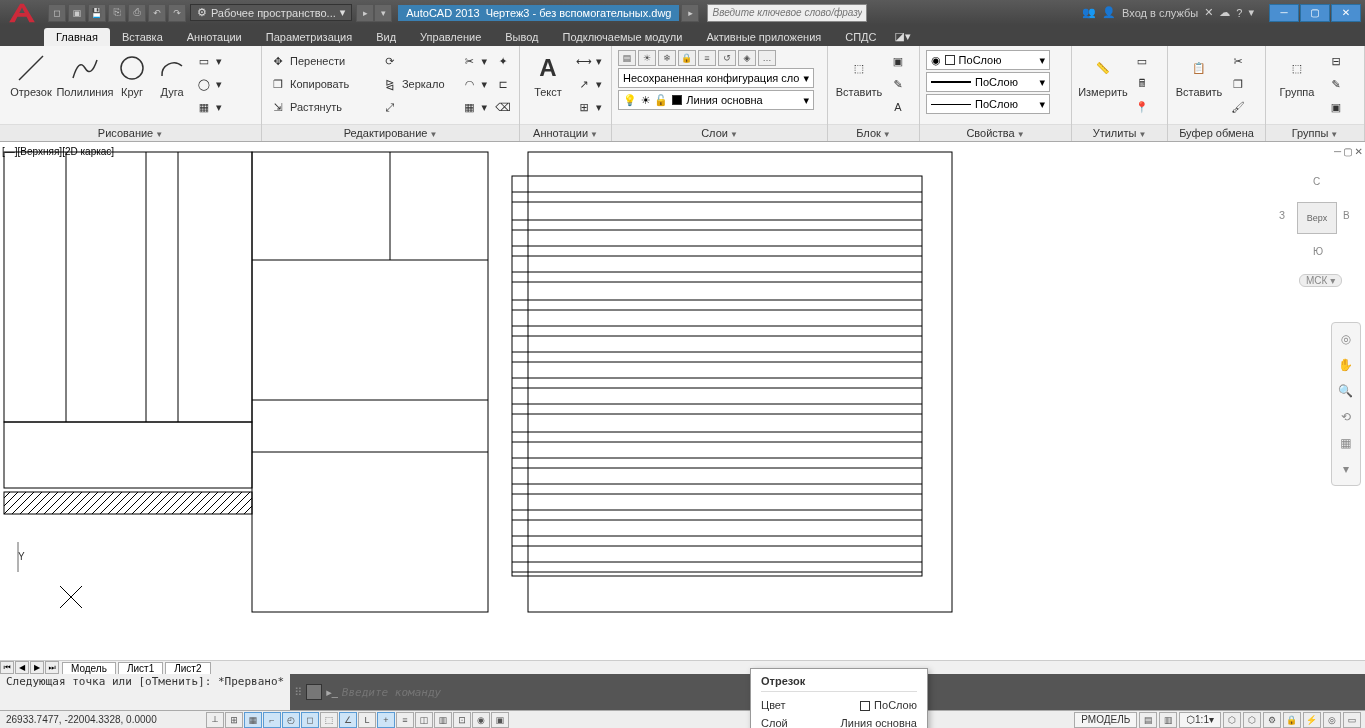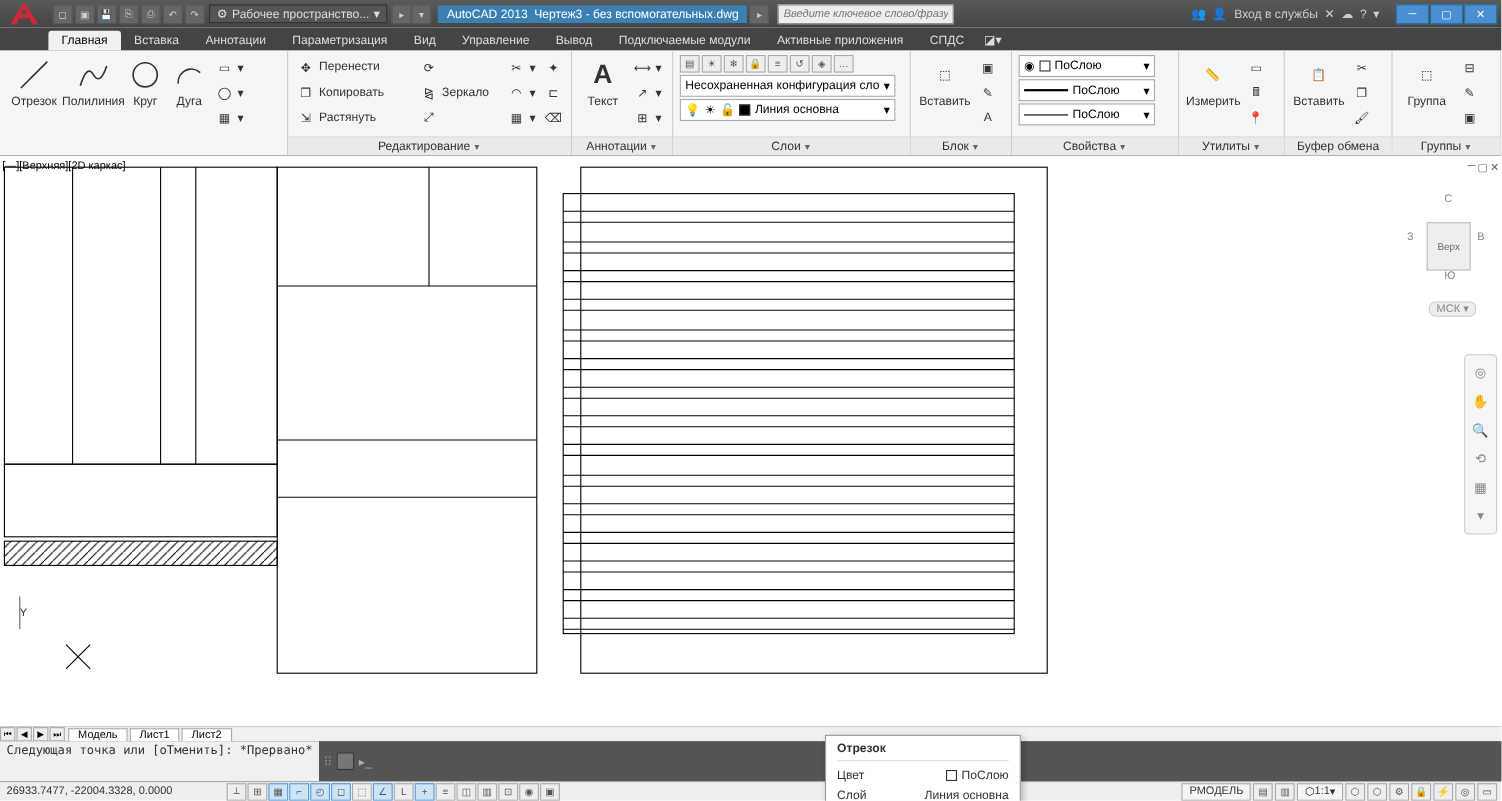--- a/index.html
+++ b/index.html
@@ -38,21 +38,21 @@
 .small-col { display:flex; flex-direction:column; gap:1px; }
 .small-tool { display:flex; align-items:center; gap:4px; padding:1px 2px; height:22px; cursor:pointer; font-size:11px; color:#333; }
 .small-tool .ico { width:16px; height:16px; display:inline-flex; align-items:center; justify-content:center; }
 .prop-dd { width:124px; height:20px; border:1px solid #aaa; background:#fff; display:flex; align-items:center; padding:0 4px; font-size:11px; gap:4px; }
 .layer-dd { width:196px; height:20px; border:1px solid #aaa; background:#fff; display:flex; align-items:center; padding:0 4px; font-size:11px; gap:4px; }
 
 
 .drawarea { position:relative; height:calc(728px - 25px - 21px - 96px - 14px - 36px - 18px); background:#fff; }
 .viewport-label { position:absolute; top:4px; left:2px; font-size:10px; }
 .viewcube { position:absolute; top:4px; right:8px; width:80px; height:140px; }
-.viewcube .face { position:absolute; top:56px; left:20px; width:40px; height:44px; border:1px solid #bbb; background:#eee; display:flex; align-items:center; justify-content:center; font-size:9px; color:#666; }
+.viewcube .face { position:absolute; top:56px; left:20px; width:40px; height:32px; border:1px solid #bbb; background:#eee; display:flex; align-items:center; justify-content:center; font-size:9px; color:#666; }
 .viewcube .lbl-n { position:absolute; font-size:10px; color:#888; }
 .navbar { position:absolute; right:4px; top:180px; width:30px; border:1px solid #ccc; background:#f5f5f5; border-radius:4px; display:flex; flex-direction:column; align-items:center; gap:6px; padding:6px 0; }
 .navbar .nb { width:20px; height:20px; display:flex; align-items:center; justify-content:center; color:#888; font-size:12px; }
 .mdi-controls { position:absolute; top:4px; right:2px; display:flex; gap:2px; font-size:10px; color:#666; }
 
 
 svg.dwg { position:absolute; inset:0; width:100%; height:100%; }
 .tooltip { position:absolute; left:750px; top:526px; width:178px; background:#fff; border:1px solid #999; box-shadow:2px 2px 6px rgba(0,0,0,0.25); padding:6px 10px; font-size:11px; color:#333; }
 .tooltip .tt-title { font-weight:bold; margin-bottom:4px; padding-bottom:4px; border-bottom:1px solid #ddd;}
 .tooltip .tt-row { display:flex; justify-content:space-between; height:18px; align-items:center; }
@@ -177,20 +177,21 @@
             </svg>
           </div>
         <span class="lbl">Дуга</span>
       </div>
       <div class="small-col">
         <span class="small-tool"><span class="ico">▭</span>▾</span>
         <span class="small-tool"><span class="ico">◯</span>▾</span>
         <span class="small-tool"><span class="ico">▦</span>▾</span>
       </div>
     </div>
+    <div class="panel-title"><span>Рисование</span><span class="arrow">▼</span></div>
   </div>
 
   <div class="panel" style="width:258px">
     <div class="panel-body">
       <div class="small-col" style="width:120px">
         <span class="small-tool">
             <span class="ico">✥</span>
             <span>Перенести</span>
           </span>
         <span class="small-tool">
@@ -495,20 +496,21 @@
   <span class="layout-tab">Лист1</span>
   <span class="layout-tab">Лист2</span>
 </div>
 
 <div class="cmdarea">
   <div class="cmd-hist">Следующая точка или [оТменить]: *Прервано*</div>
   <div class="cmd-input-row">
     <span style="color:#888">⠿</span>
     <span class="cmd-icon"></span>
     <span style="color:#aaa">▸_</span>
+    <input placeholder="Введите команду" style="">
   </div>
 </div>
 
 <div class="statusbar">
   <div class="status-left">26933.7477, -22004.3328, 0.0000</div>
   <div class="status-toggles">
     <span class="st-btn">⟂</span>
     <span class="st-btn">⊞</span>
     <span class="st-btn on">▦</span>
     <span class="st-btn on">⌐</span>

